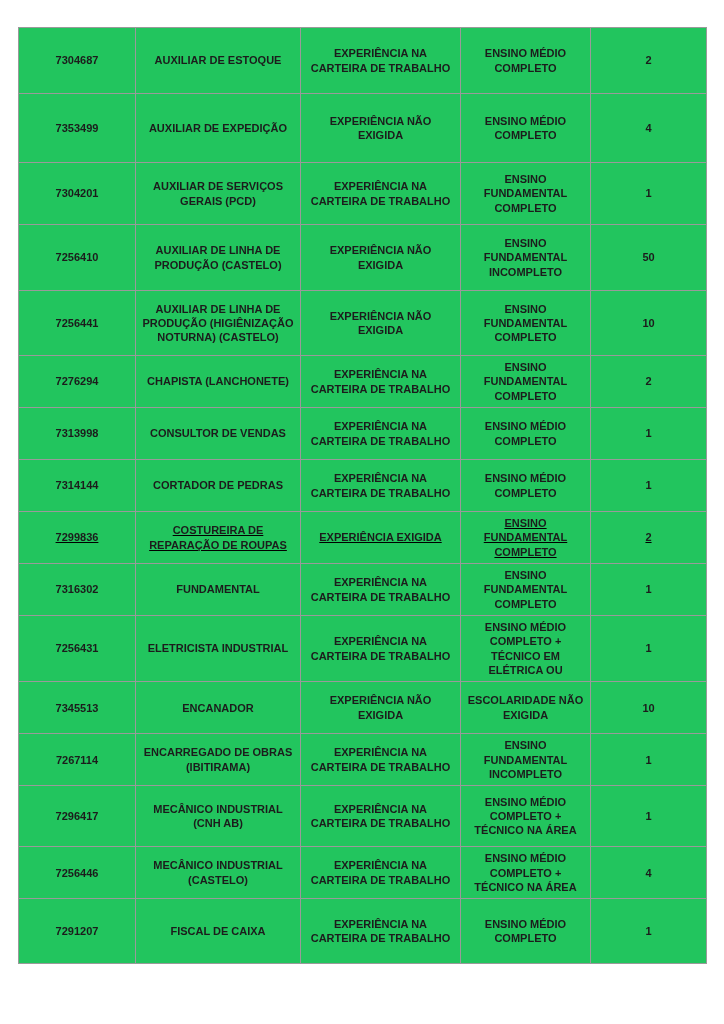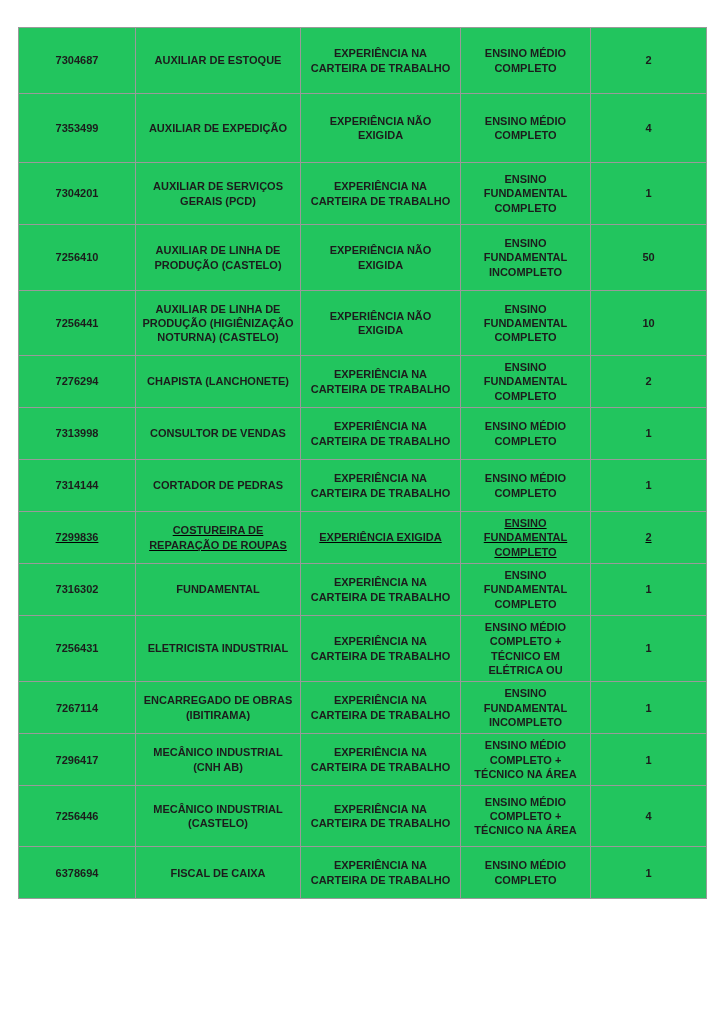--- a/index.html
+++ b/index.html
@@ -145,20 +145,27 @@
     <td>1</td>
   </tr>
         <tr>
     <td>7256431</td>
     <td class="job-cell">ELETRICISTA INDUSTRIAL</td>
     <td>EXPERIÊNCIA NA CARTEIRA DE TRABALHO</td>
     <td class="edu-cell">ENSINO MÉDIO COMPLETO + TÉCNICO EM ELÉTRICA OU</td>
     <td>1</td>
   </tr>
         <tr>
+    <td>7345513</td>
+    <td class="job-cell">ENCANADOR</td>
+    <td>EXPERIÊNCIA NÃO EXIGIDA</td>
+    <td class="edu-cell">ESCOLARIDADE NÃO EXIGIDA</td>
+    <td>10</td>
+  </tr>
+        <tr>
     <td>7267114</td>
     <td class="job-cell">ENCARREGADO DE OBRAS (IBITIRAMA)</td>
     <td>EXPERIÊNCIA NA CARTEIRA DE TRABALHO</td>
     <td class="edu-cell">ENSINO FUNDAMENTAL INCOMPLETO</td>
     <td>1</td>
   </tr>
         <tr>
     <td>7296417</td>
     <td class="job-cell">MECÂNICO INDUSTRIAL (CNH AB)</td>
     <td>EXPERIÊNCIA NA CARTEIRA DE TRABALHO</td>
@@ -166,21 +173,21 @@
     <td>1</td>
   </tr>
         <tr>
     <td>7256446</td>
     <td class="job-cell">MECÂNICO INDUSTRIAL (CASTELO)</td>
     <td>EXPERIÊNCIA NA CARTEIRA DE TRABALHO</td>
     <td class="edu-cell">ENSINO MÉDIO COMPLETO + TÉCNICO NA ÁREA</td>
     <td>4</td>
   </tr>
         <tr>
-    <td>6378694</td>
+    <td>7291207</td>
     <td class="job-cell">FISCAL DE CAIXA</td>
     <td>EXPERIÊNCIA NA CARTEIRA DE TRABALHO</td>
     <td class="edu-cell">ENSINO MÉDIO COMPLETO</td>
     <td>1</td>
   </tr>
       </tbody>
   </table>
 </div>
 
 </body></html>

